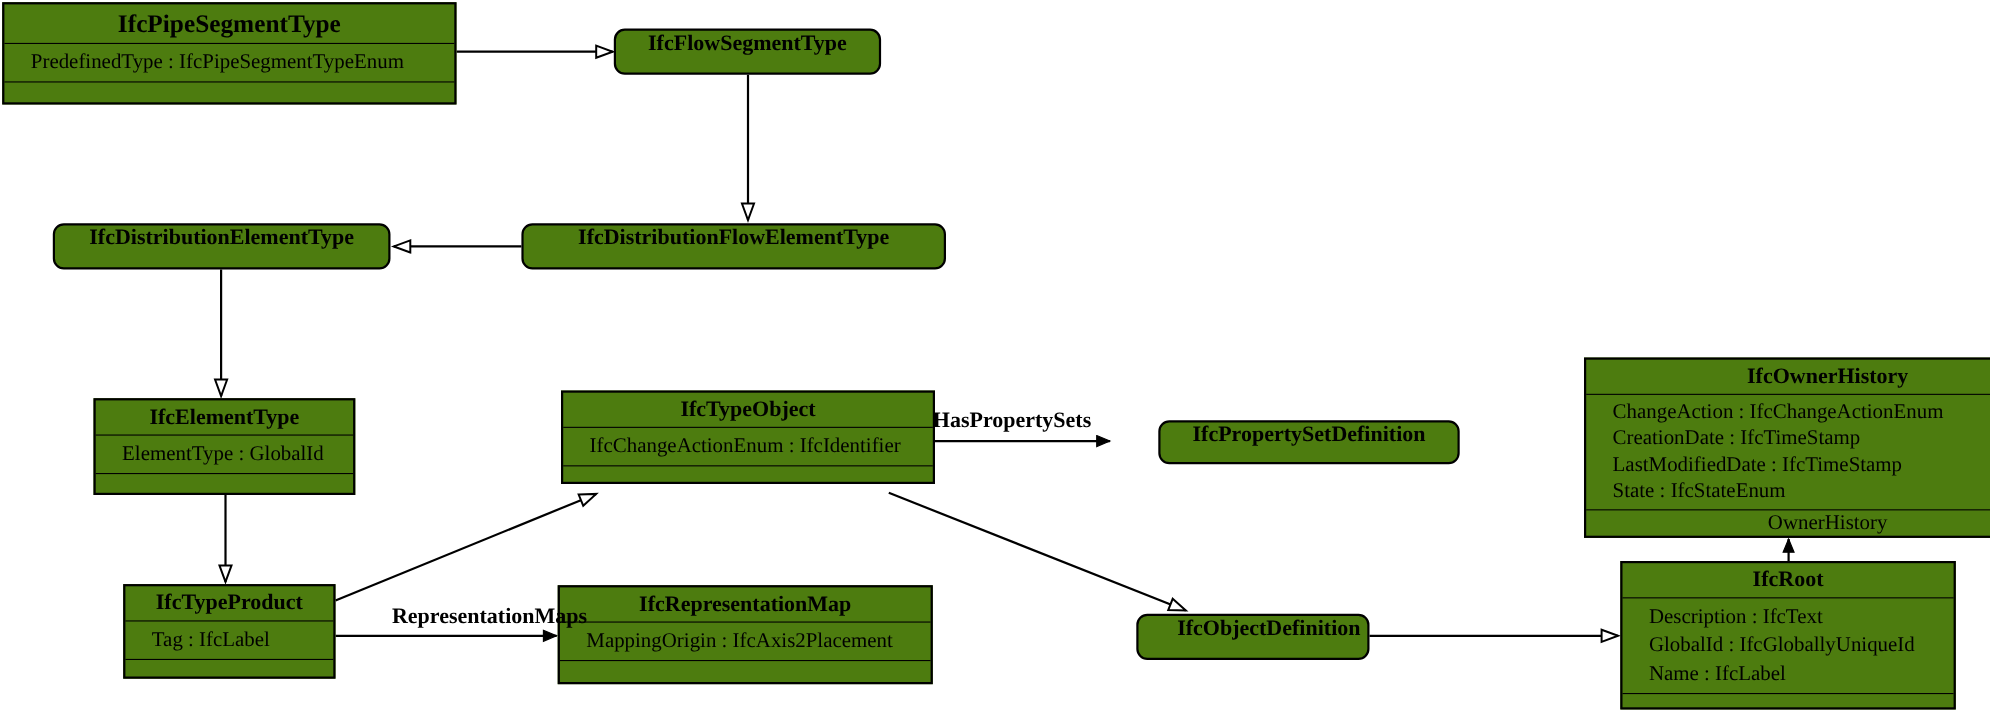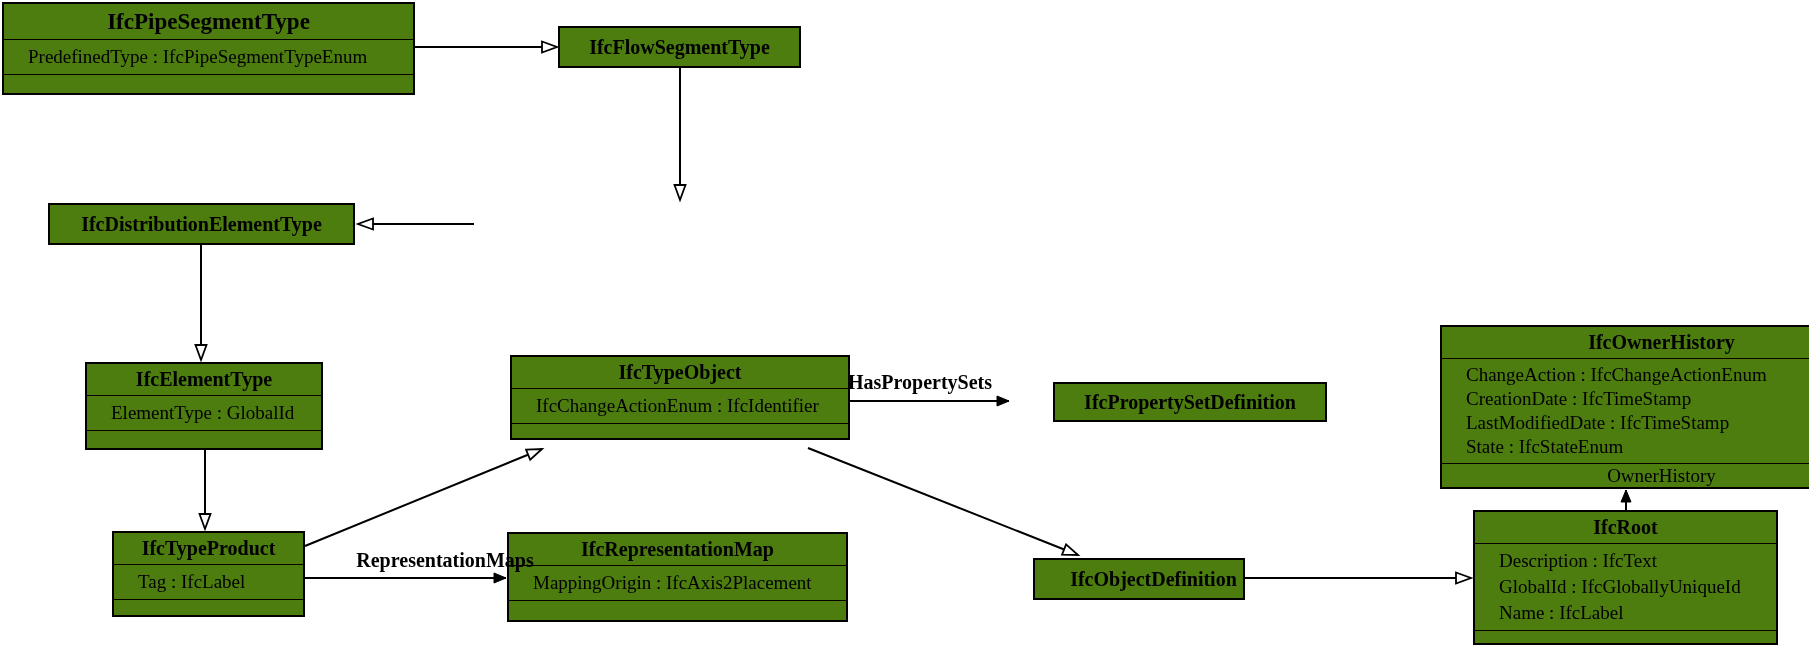--- a/index.html
+++ b/index.html
@@ -39,22 +39,23 @@
     text-align: center;
     padding: 4px 6px;
     white-space: nowrap;
   }
   .node.focal .node-title {
     font-size: 23px;
     line-height: 27px;
   }
   .node.single {
     display: flex;
-    align-items: center;
+    align-items: flex-start;
     justify-content: center;
+    border-radius: 10px;
   }
   .node.single .node-title { padding: 0 6px; }
   .node-attrs {
     border-top: 1.5px solid #000;
     padding: 4px 24px;
     font-size: 19px;
     line-height: 26px;
   }
   .node-attrs .attr { white-space: nowrap; }
   .node-empty {
@@ -116,20 +117,23 @@
   </div>
 
   <div class="node single" style="left:558px; top:26px; width:243px; height:42px;">
     <div class="node-title">IfcFlowSegmentType</div>
   </div>
 
   <div class="node single" style="left:48px; top:203px; width:307px; height:42px;">
     <div class="node-title">IfcDistributionElementType</div>
   </div>
 
+  <div class="node single" style="left:474px; top:203px; width:386px; height:42px;">
+    <div class="node-title">IfcDistributionFlowElementType</div>
+  </div>
 
   <div class="node" style="left:85px; top:362px; width:238px;">
     <div class="node-title">IfcElementType</div>
     <div class="node-attrs">
       <div class="attr">ElementType : GlobalId</div>
     </div>
     <div class="node-empty" style="height:18px;"></div>
   </div>
 
   <div class="node" style="left:510px; top:355px; width:340px;">

